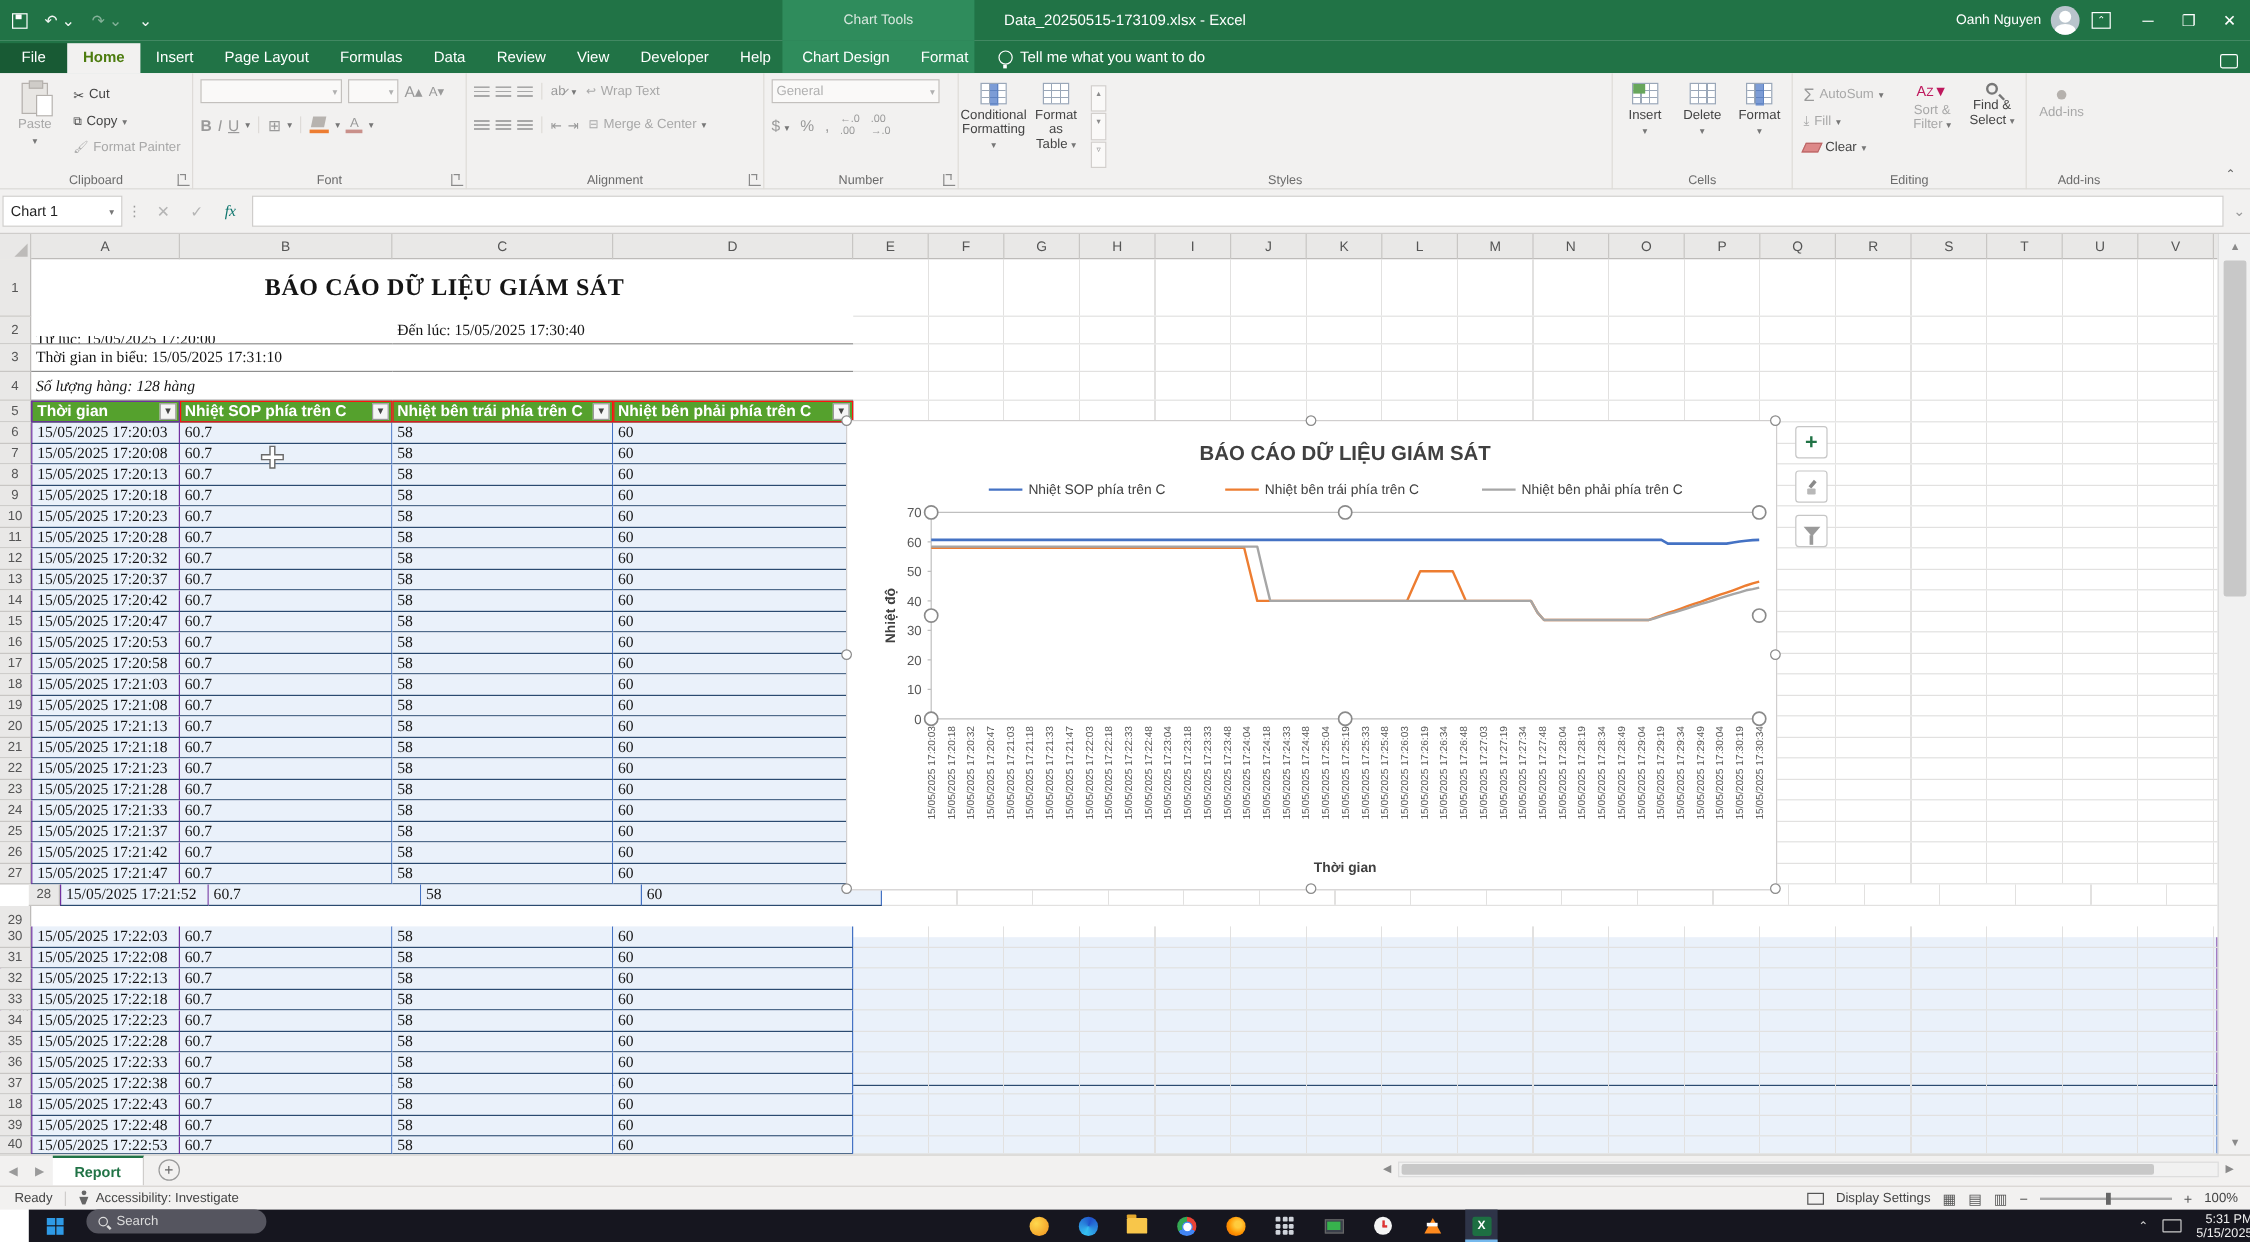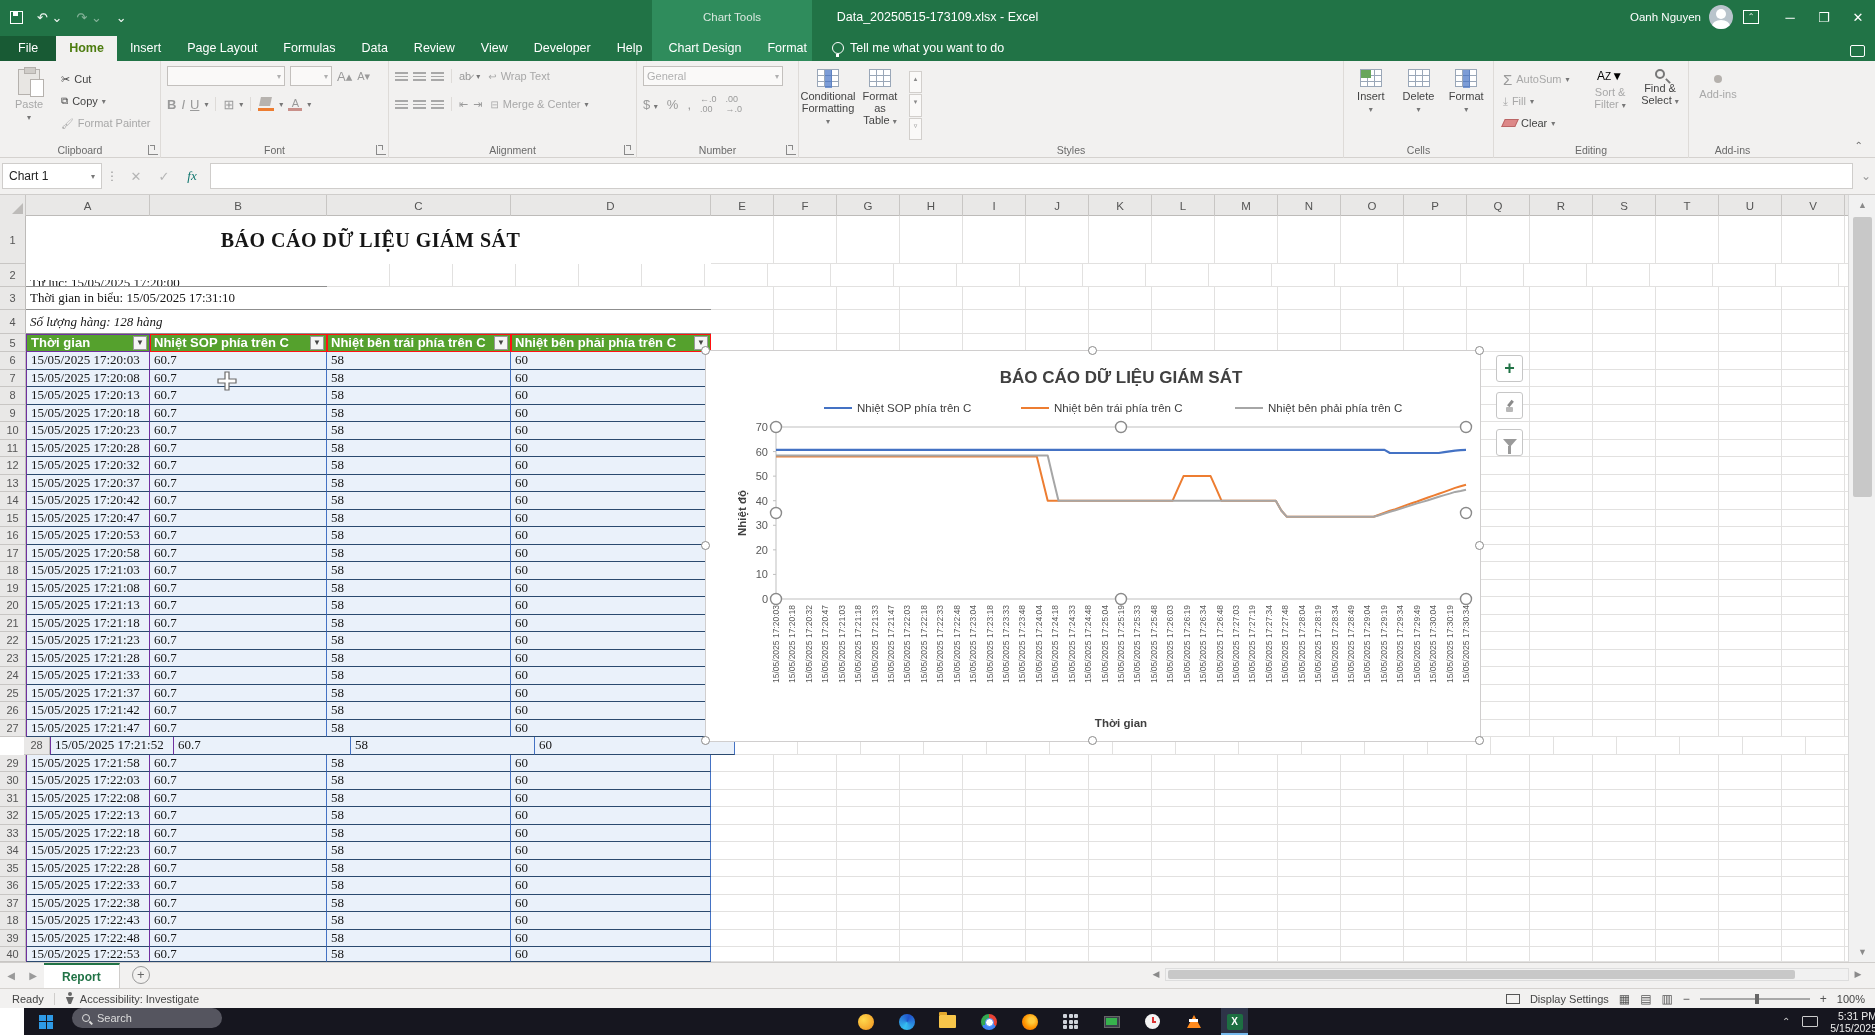--- a/index.html
+++ b/index.html
@@ -376,21 +376,21 @@
           <span>Fill</span>
           <span class="da">▾</span>
         </div>
       <div class="smbtn">
           <span class="eraser"></span>
           <span>Clear</span>
           <span class="da">▾</span>
         </div>
     </div>
     <div class="bigbtn dim">
-      <span style="font-size:12px;color:#000000">A<small>Z</small>▼</span>
+      <span style="font-size:12px;color:#be185d">A<small>Z</small>▼</span>
       <span><span>Sort &amp;</span><br><span>Filter</span> <span class="da">▾</span></span>
     </div>
     <div class="bigbtn">
       <span class="mag"></span>
       <span><span>Find &amp;</span><br><span>Select</span> <span class="da">▾</span></span>
     </div>
     <div class="grplabel">Editing</div>
   </div>
 
   <div class="grp" style="width:88px">
@@ -444,20 +444,21 @@
     </div>
   <div id="rows">
       <div class="row" style="height: 48px;">
         <div class="gut">1</div>
         <div class="cell title-cell" style="flex: 0 0 685px;">BÁO CÁO DỮ LIỆU GIÁM SÁT</div>
         <div class="rest"></div>
       </div>
       <div class="row inforow" style="height: 23px;">
         <div class="gut">2</div>
         <div class="cell" style="flex: 0 0 301px; margin-top: 16px;">Từ lúc: 15/05/2025 17:20:00</div>
+        <div class="cell" style="flex: 0 0 384px;">Đến lúc: 15/05/2025 17:30:40</div>
         <div class="rest"></div>
       </div>
       <div class="row inforow" style="height: 23px;">
         <div class="gut">3</div>
         <div class="cell" style="flex: 0 0 301px;">Thời gian in biểu: 15/05/2025 17:31:10</div>
         <div class="cell" style="flex: 0 0 384px;"></div>
         <div class="rest"></div>
       </div>
       <div class="row inforow" style="height: 24px;">
         <div class="gut">4</div>
@@ -662,21 +663,21 @@
         <div class="rest"></div>
       </div>
       <div class="row" style="height: 17.5px; padding-left: 24px;">
         <div class="gut">28</div>
         <div class="cell tdata tA">15/05/2025 17:21:52</div>
         <div class="cell tdata tB">60.7</div>
         <div class="cell tdata tC">58</div>
         <div class="cell tdata tD">60</div>
         <div class="rest"></div>
       </div>
-      <div class="row" style="height: 17.5px;">
+      <div class="row" style="height: 17.5px; flex-direction: column;">
         <div class="gut">29</div>
         <div class="cell tdata tA">15/05/2025 17:21:58</div>
         <div class="cell tdata tB">60.7</div>
         <div class="cell tdata tC">58</div>
         <div class="cell tdata tD">60</div>
         <div class="rest"></div>
       </div>
       <div class="row" style="height: 17.5px;">
         <div class="gut">30</div>
         <div class="cell tdata tA">15/05/2025 17:22:03</div>

